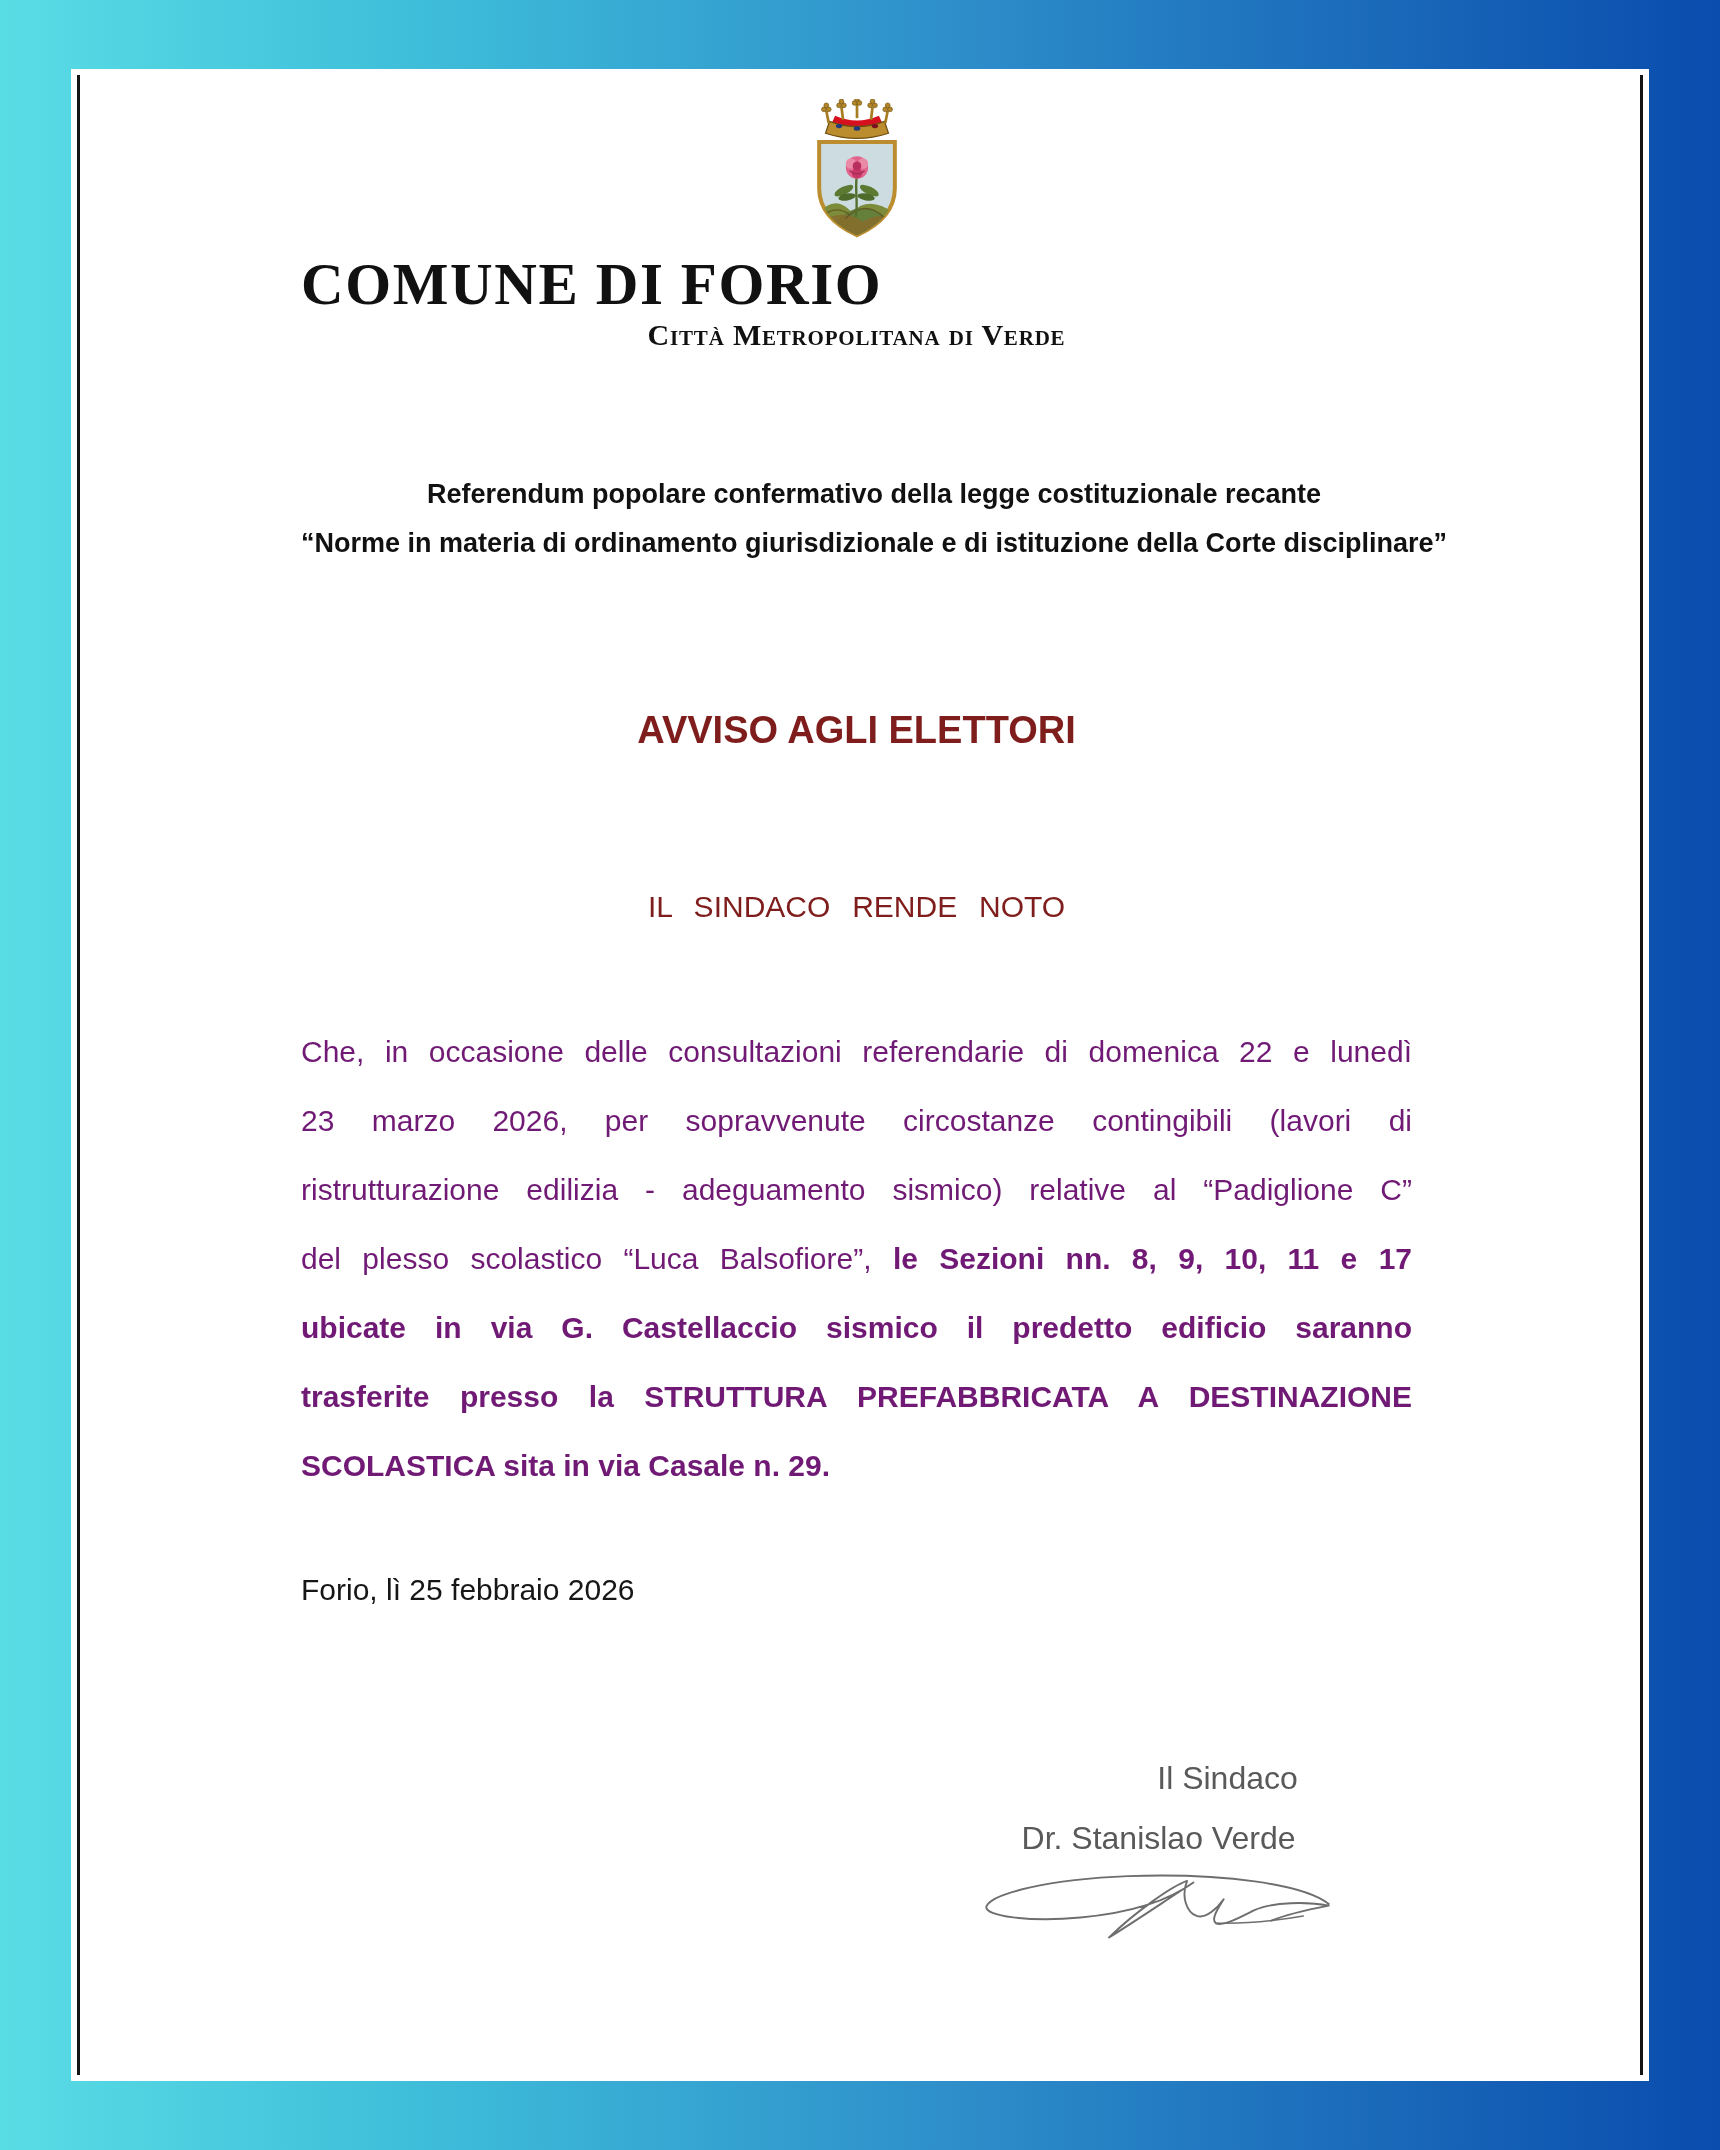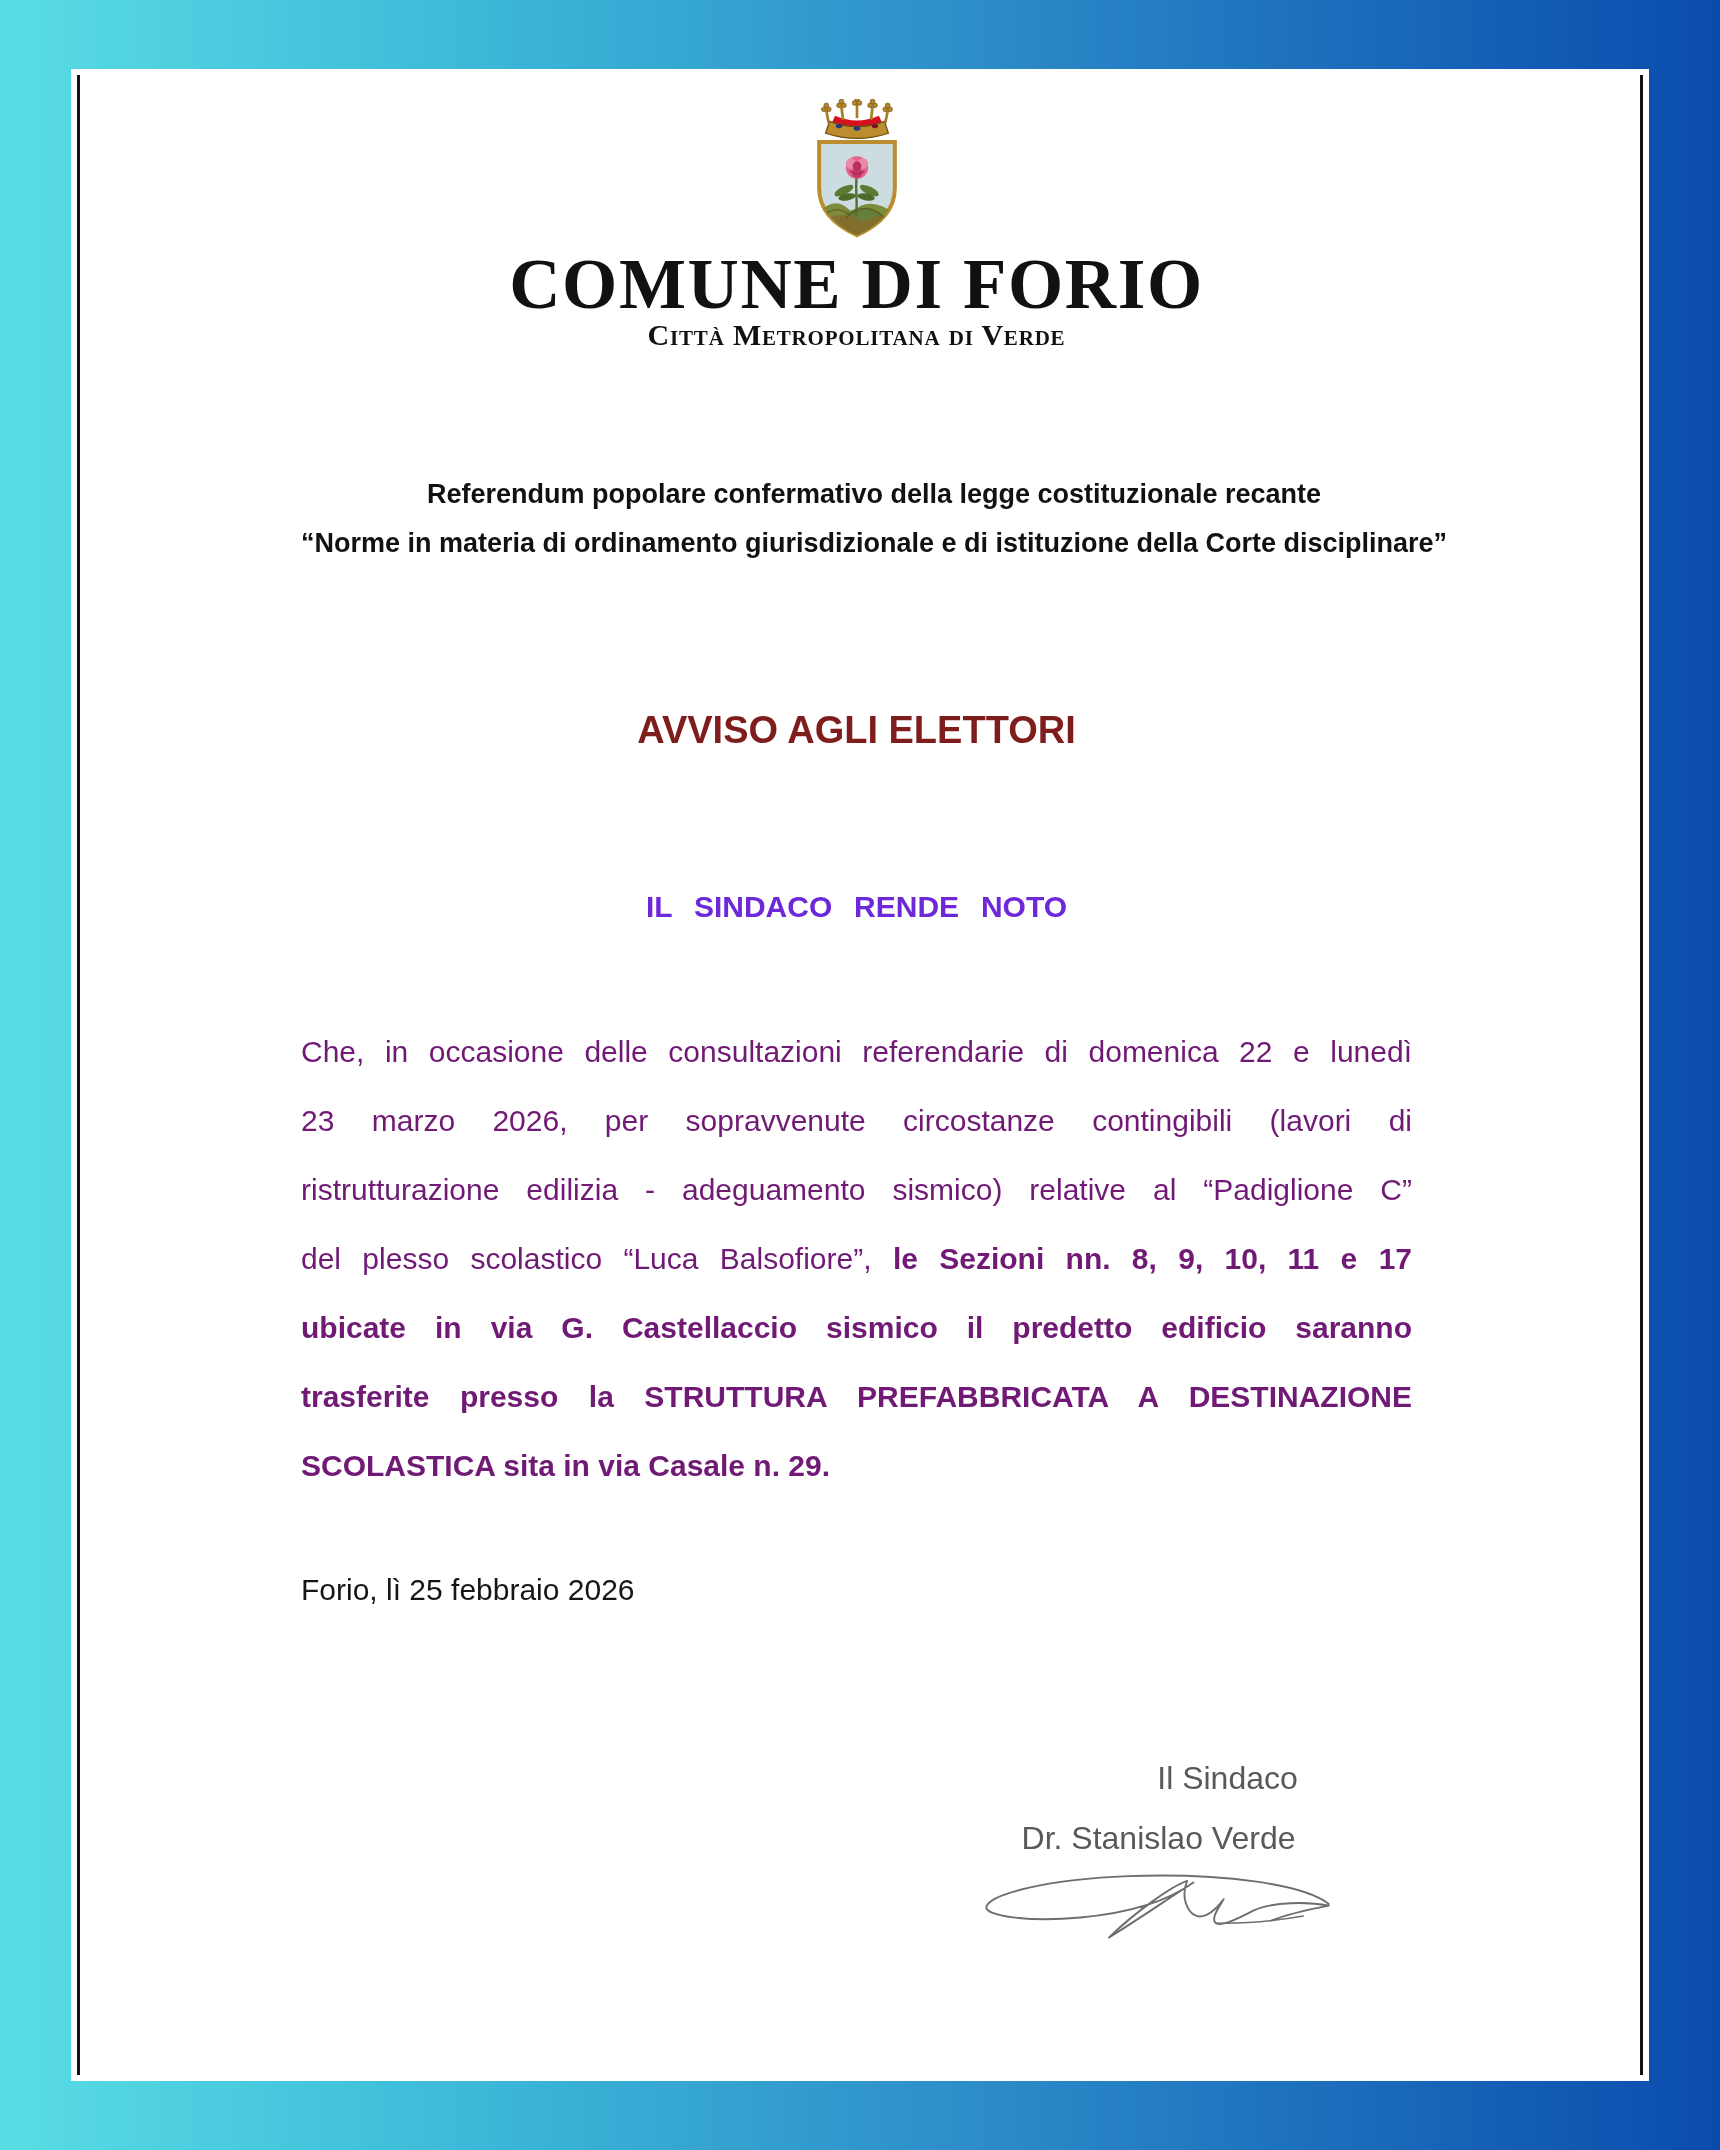--- a/index.html
+++ b/index.html
@@ -23,38 +23,38 @@
   }
   .rule{position:absolute;top:5.6px;bottom:5.6px;width:2.4px;background:var(--rule);}
   .rule-left{left:6.4px;}
   .rule-right{right:6.4px;}
   .content{position:absolute;left:230px;right:237px;top:0;bottom:0;color:var(--ink);}
 
   .crest{position:absolute;top:29.5px;left:0;right:0;display:flex;justify-content:center;}
   .org-title{
     position:absolute;top:185px;left:0;right:0;margin:0;
     font-family:"Liberation Serif",serif;font-weight:700;
-    font-size:71px;line-height:61px;letter-spacing:1.6px;text-align:center;color:#111;
+    font-size:59px;line-height:61px;letter-spacing:1.6px;color:#111;
   }
   .org-subtitle{
     position:absolute;top:249px;left:0;right:0;
     font-family:"Liberation Serif",serif;font-weight:700;font-variant:small-caps;
     font-size:30px;line-height:33px;letter-spacing:0.8px;text-align:center;color:#111;
   }
   .referendum{
     position:absolute;top:401px;left:-61px;right:-96px;
     font-weight:700;font-size:27px;line-height:49px;text-align:center;white-space:nowrap;color:#111;
   }
   .avviso{
     position:absolute;top:637px;left:0;right:0;margin:0;
     font-size:38px;line-height:48px;font-weight:700;text-align:center;color:#7f1d1d;
   }
   .rende-noto{
     position:absolute;top:819px;left:0;right:0;margin:0;
-    font-size:30px;line-height:37px;font-weight:700;text-align:center;word-spacing:0.45em;color:#6d28d9;
+    font-size:30px;line-height:37px;font-weight:400;text-align:center;word-spacing:0.45em;color:#7f1d1d;
   }
   .body{position:absolute;top:948px;left:0;right:0;font-size:30px;}
   .body-line{
     line-height:69px;text-align:justify;text-align-last:justify;white-space:normal;color:#701a75;
   }
   .body-line.last{text-align-last:left;}
   .body-line .b{font-weight:700;}
   .date-line{position:absolute;top:1504px;left:0;font-size:30px;color:#161616;}
   .sig-block{position:absolute;top:1690px;left:669px;width:446px;}
   .sig-role{font-size:32px;line-height:38px;color:var(--sig-gray);text-align:center;padding-left:69px;}

